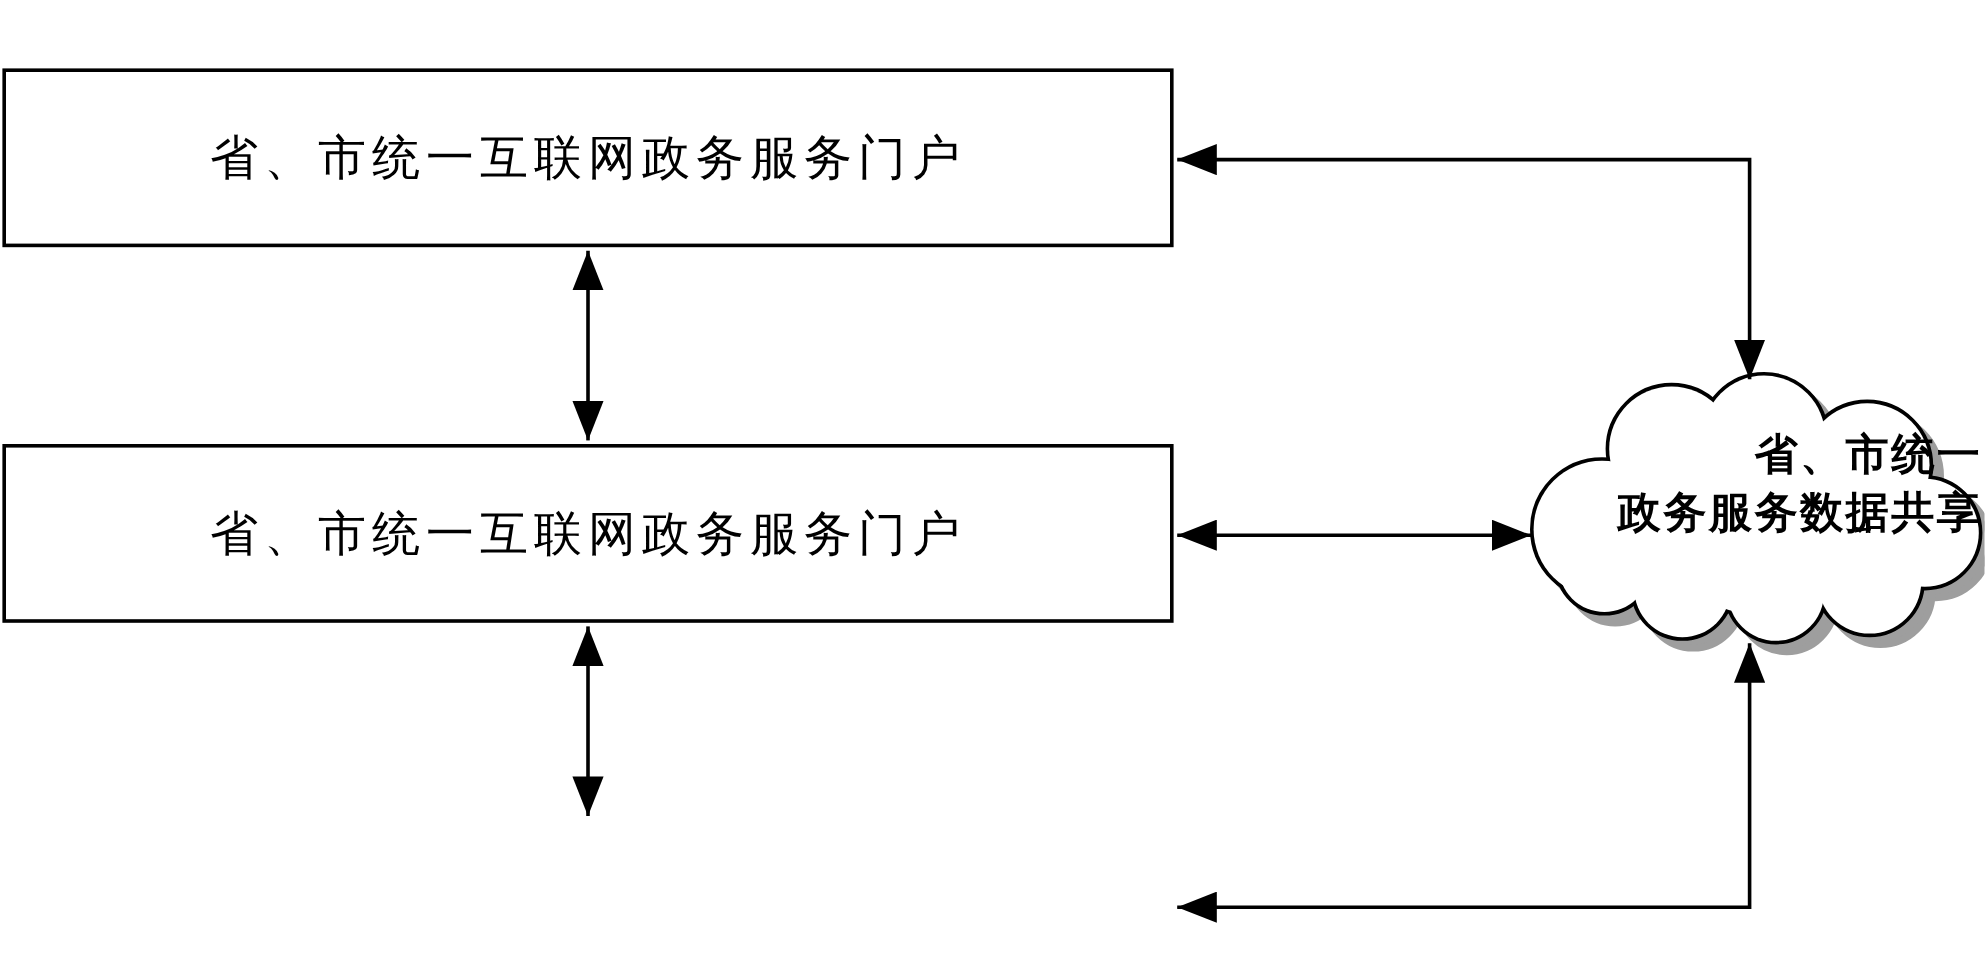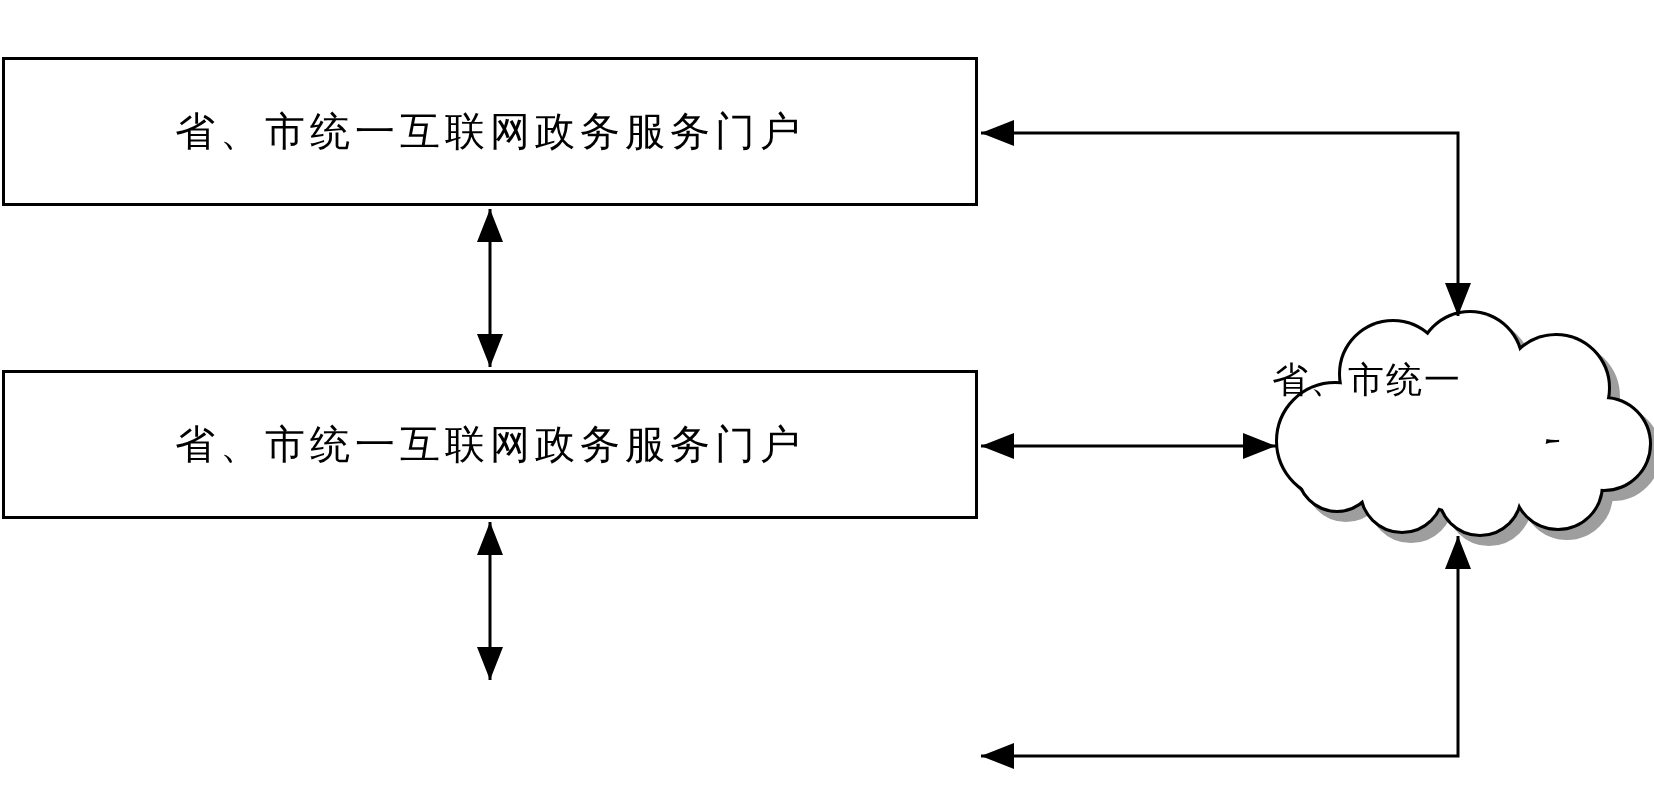--- a/index.html
+++ b/index.html
@@ -26,23 +26,23 @@
   .box-label{
     color:var(--text,#000);
     font-size:40px;
     font-weight:500;
     letter-spacing:5px;
     white-space:nowrap;
   }
   .cloud-label{
     position:absolute;
     left:1272px;top:312px;width:380px;
-    text-align:left;
+    text-align:right;
     color:var(--text,#000);
-    font-size:36px;font-weight:normal;
+    font-size:36px;font-weight:bold;
     line-height:48px;letter-spacing:2px;
     white-space:nowrap;
   }
   svg .connector{
     stroke:var(--line,#000);
     stroke-width:3;
     fill:none;
   }
 </style>
 </head>
@@ -90,15 +90,16 @@
     <span class="box-label">省、市统一互联网政务服务门户</span>
   </div>
 
   <div class="box box-management">
     <span class="box-label">省、市统一互联网政务服务门户</span>
   </div>
 
 
   <div class="cloud-label">
     <div>省、市统一</div>
+    <div>政务服务数据共享</div>
   </div>
 
 </div>
 
 </body></html>

